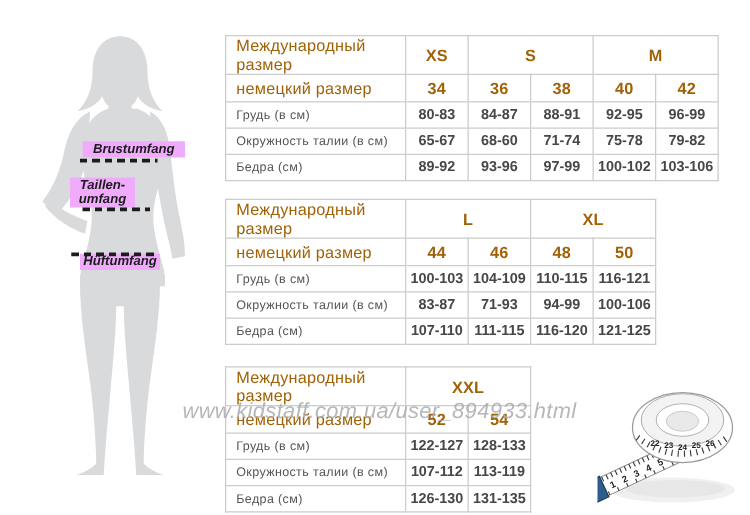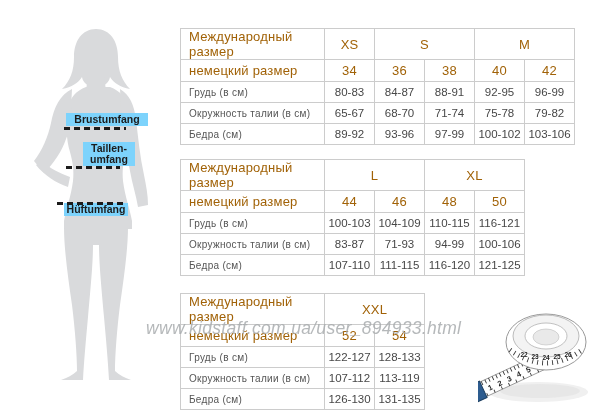--- a/index.html
+++ b/index.html
@@ -4,34 +4,34 @@
 <style>
   html,body{margin:0;padding:0;background:#fff;}
   .canvas{
     position:relative;width:600px;height:412px;background:#ffffff;overflow:hidden;
     font-family:"Liberation Sans", sans-serif;
   }
   
   .figure{position:absolute;left:20px;top:25px;width:160px;height:360px;}
   .figure svg{position:absolute;left:0;top:0;}
   .mlabel{
-    position:absolute;background:#7dd3fc;color:#1c1c1c;font-weight:bold;
-    font-size:10.5px;line-height:11px;text-align:center;padding:1px 2px;z-index:2;
+    position:absolute;background:#f0abfc;color:#1c1c1c;font-weight:bold;
+    font-size:10.5px;line-height:11px;text-align:center;padding:1px 2px;z-index:2;font-style:italic;
   }
   .dashline{
     position:absolute;height:3px;z-index:2;
     background:repeating-linear-gradient(90deg,#1c1c1c 0 6px,transparent 6px 10px);
   }
   
   .tables{position:absolute;left:180px;top:28px;z-index:1;}
   table.size-table{border-collapse:collapse;background:#fff;margin:0 0 14px 0;}
   table.size-table:nth-child(2){margin-bottom:17px;}
   table.size-table td{border:1px solid #cccccc;background:#fff;}
   td.lbl{width:135px;min-width:135px;padding:0 0 0 8px;text-align:left;}
-  td.val{width:49px;min-width:49px;text-align:center;padding:0;}
+  td.val{width:49px;min-width:49px;text-align:center;padding:0;font-weight:bold;}
   td.hdr{font-size:13px;color:#a16207;height:21px;letter-spacing:.2px;}
   td.small{height:20px;}
   td.lbl.small{font-size:10px;color:#555;letter-spacing:.3px;margin-top:48px;}
   td.val.small{font-size:11.5px;color:#474747;}
   
   .watermark{
     position:absolute;left:146px;top:318px;z-index:5;
     font-size:17.5px;color:rgba(168,171,174,.85);letter-spacing:.3px;white-space:nowrap;font-style:italic;
   }
   
@@ -70,21 +70,21 @@
                  C86,314 88,336 89,355 L111,355 C105,353 99,350 95,346
                  C95,330 97,304 100,280 C104,252 108,224 108,202 Z"></path>
       </g>
     </svg>
 
     <div class="mlabel" style="left:46px;top:88px;width:78px;">
       <span>Brustumfang</span>
     </div>
     <div class="dashline" style="left:44px;top:102px;width:62px;"></div>
 
-    <div class="mlabel" style="left:63px;top:117px;width:48px;">
+    <div class="mlabel" style="left:36px;top:117px;width:48px;">
       <div>Taillen-</div>
       <div>umfang</div>
     </div>
     <div class="dashline" style="left:46px;top:141px;width:54px;"></div>
 
     <div class="mlabel" style="left:44px;top:178px;width:60px;">
       <span>Hüftumfang</span>
     </div>
     <div class="dashline" style="left:37px;top:177px;width:67px;"></div>
   </div>
@@ -110,21 +110,21 @@
             <td class="lbl small">Грудь (в см)</td>
             <td class="val small">80-83</td>
             <td class="val small">84-87</td>
             <td class="val small">88-91</td>
             <td class="val small">92-95</td>
             <td class="val small">96-99</td>
           </tr>
           <tr>
             <td class="lbl small">Окружность талии (в см)</td>
             <td class="val small">65-67</td>
-            <td class="val small">68-70</td>
+            <td class="val small">68-60</td>
             <td class="val small">71-74</td>
             <td class="val small">75-78</td>
             <td class="val small">79-82</td>
           </tr>
           <tr>
             <td class="lbl small">Бедра (см)</td>
             <td class="val small">89-92</td>
             <td class="val small">93-96</td>
             <td class="val small">97-99</td>
             <td class="val small">100-102</td>

